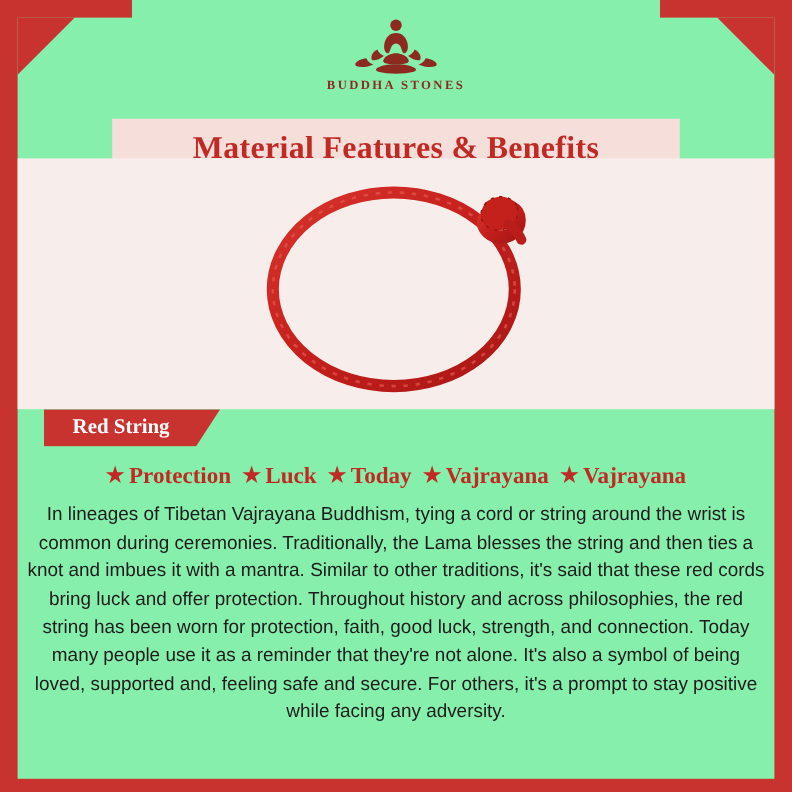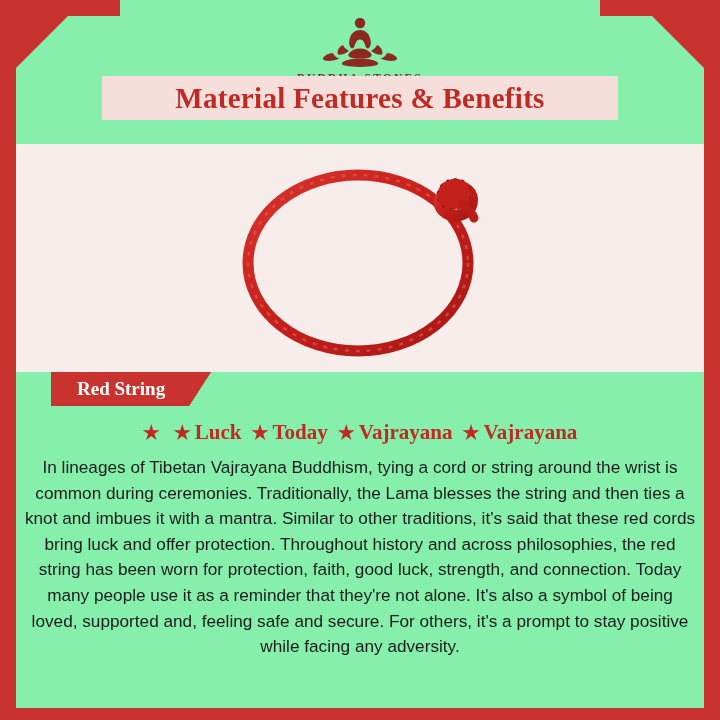--- a/index.html
+++ b/index.html
@@ -87,26 +87,26 @@
     letter-spacing: 2.2px;
     color: #8c2a20;
     font-weight: bold;
     font-family: "Liberation Serif", serif;
   }
 
   
   .title-banner {
     position: absolute;
     left: 102px;
-    top: 76px;
+    top: 108px;
     width: 516px;
     height: 44px;
     background: #f6dedb;
     display: flex;
-    align-items: center;
+    align-items: flex-end;
     justify-content: center;
   }
   .title-banner .title-text {
     font-family: "Liberation Serif", serif;
     font-weight: bold;
     font-size: 29px;
     color: #c02a24;
     letter-spacing: 0.3px;
   }
 
@@ -122,21 +122,21 @@
   .bracelet {
     position: absolute;
     left: 50%;
     top: 16px;
     transform: translateX(-50%);
   }
 
   
   .subtitle-tab {
     position: absolute;
-    left: 51px;
+    left: 40px;
     top: 372px;
     height: 34px;
     background: #c8332f;
     padding: 0 46px 0 26px;
     display: flex;
     align-items: center;
     clip-path: polygon(0 0, 100% 0, calc(100% - 22px) 100%, 0 100%);
   }
   .subtitle-tab .sub-text {
     font-family: "Liberation Serif", serif;
@@ -237,20 +237,21 @@
     </svg>
   </div>
 
   <div class="subtitle-tab">
     <span class="sub-text">Red String</span>
   </div>
 
   <div class="keywords">
     <div class="kw">
       <span class="star">★</span>
+      <span>Protection</span>
     </div>
     <div class="kw">
       <span class="star">★</span>
       <span>Luck</span>
     </div>
     <div class="kw">
       <span class="star">★</span>
       <span>Today</span>
     </div>
     <div class="kw">

